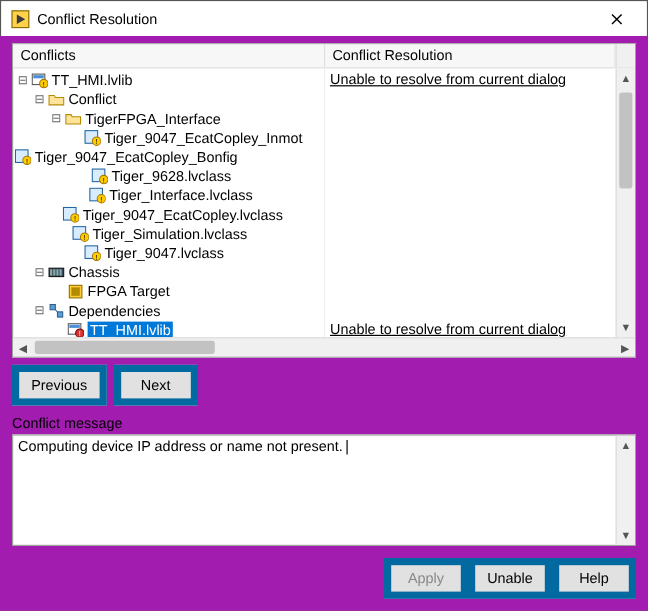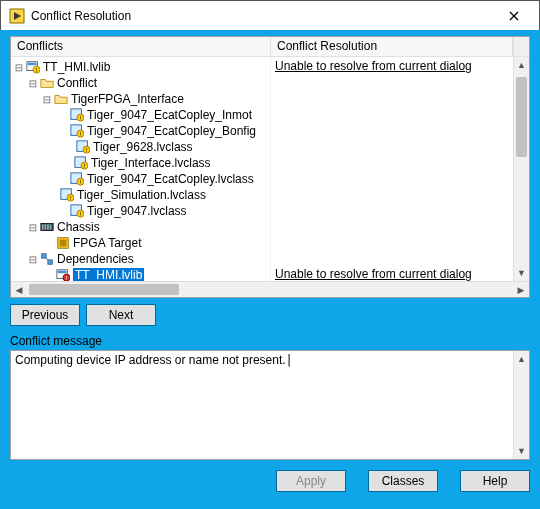--- a/index.html
+++ b/index.html
@@ -29,21 +29,21 @@
   .titlebar .title { flex: 1; color: #000; font-size: 12px; }
   .titlebar .close {
     width: 42px; height: 28px;
     display: flex; align-items: center; justify-content: center;
     font-size: 13px; color: #000;
   }
 
   .dialog-body {
     position: absolute;
     top: 30px; left: 0; right: 0; bottom: 0;
-    background: #0ea5e9;
+    background: #a21caf;
     padding: 6px 10px 10px 10px;
     display: flex; flex-direction: column;
   }
 
   .panel {
     border: 1px solid #a0a0a0;
     background: #fff;
     position: relative;
   }
 
@@ -142,23 +142,23 @@
     padding: 0 2px;
   }
 
   .nav-row {
     margin-top: 6px;
     display: flex;
     gap: 6px;
   }
   .btn {
     min-width: 70px;
-    height: 22px;
+    height: 34px;
     background: #e1e1e1;
-    border: 1px solid #0369a1;
+    border: 6px solid #0369a1;
     font-size: 12px;
     display: inline-flex;
     align-items: center;
     justify-content: center;
     padding: 0 10px;
   }
   .btn.disabled { color:#888; }
 
   .msg-label {
     margin-top: 8px;
@@ -174,21 +174,21 @@
   .msg-panel .vscroll2 {
     position:absolute; top:0; right:0; bottom:0; width:16px;
     background:#f0f0f0; border-left:1px solid #ddd;
   }
   .msg-panel .vscroll2 .arrow{position:absolute;left:0;right:0;height:16px;display:flex;align-items:center;justify-content:center;font-size:9px;color:#555;}
 
   .btn-row {
     margin-top: 10px;
     display: flex;
     justify-content: flex-end;
-    gap: 22px;
+    gap: 0;
   }
 
   .res-row {
     height: 16px;
     white-space: nowrap;
   }
   .caret { font-family: monospace; }
 </style>
 </head>
 <body>
@@ -257,21 +257,21 @@
         <div class="tree-row" style="padding-left:58px">
           <span class="icon lvclass">
               <svg viewBox="0 0 16 16">
                 <rect x="1" y="1" width="12" height="12" fill="#d7ecff" stroke="#1e63a0"></rect>
                 <circle cx="12" cy="11" r="4" fill="#ffcc00" stroke="#aa7700"></circle>
                 <text x="12" y="14" font-size="7" text-anchor="middle" fill="#000">!</text>
               </svg>
             </span>
           <span>Tiger_9047_EcatCopley_Inmot</span>
         </div>
-        <div class="tree-row" style="padding-left:58px">
+        <div class="tree-row" style="">
           <span class="icon lvclass">
               <svg viewBox="0 0 16 16">
                 <rect x="1" y="1" width="12" height="12" fill="#d7ecff" stroke="#1e63a0"></rect>
                 <circle cx="12" cy="11" r="4" fill="#ffcc00" stroke="#aa7700"></circle>
                 <text x="12" y="14" font-size="7" text-anchor="middle" fill="#000">!</text>
               </svg>
             </span>
           <span>Tiger_9047_EcatCopley_Bonfig</span>
         </div>
         <div class="tree-row" style="padding-left:64px">
@@ -287,21 +287,21 @@
         <div class="tree-row" style="padding-left:62px">
           <span class="icon lvclass">
               <svg viewBox="0 0 16 16">
                 <rect x="1" y="1" width="12" height="12" fill="#d7ecff" stroke="#1e63a0"></rect>
                 <circle cx="12" cy="11" r="4" fill="#ffcc00" stroke="#aa7700"></circle>
                 <text x="12" y="14" font-size="7" text-anchor="middle" fill="#000">!</text>
               </svg>
             </span>
           <span>Tiger_Interface.lvclass</span>
         </div>
-        <div class="tree-row" style="padding-left:58px">
+        <div class="tree-row" style="padding-left:40px">
           <span class="icon lvclass">
               <svg viewBox="0 0 16 16">
                 <rect x="1" y="1" width="12" height="12" fill="#d7ecff" stroke="#1e63a0"></rect>
                 <circle cx="12" cy="11" r="4" fill="#ffcc00" stroke="#aa7700"></circle>
                 <text x="12" y="14" font-size="7" text-anchor="middle" fill="#000">!</text>
               </svg>
             </span>
           <span>Tiger_9047_EcatCopley.lvclass</span>
         </div>
         <div class="tree-row" style="padding-left:48px">
@@ -414,17 +414,17 @@
   <div class="panel msg-panel">
     <span>Computing device IP address or name not present.</span><span class="caret">|</span>
     <div class="vscroll2">
       <div class="arrow" style="top:0">▲</div>
       <div class="arrow" style="bottom:0">▼</div>
     </div>
   </div>
 
   <div class="btn-row">
     <div class="btn disabled">Apply</div>
-    <div class="btn">Classes</div>
+    <div class="btn">Unable</div>
     <div class="btn">Help</div>
   </div>
 
 </div>
 
 </body></html>

